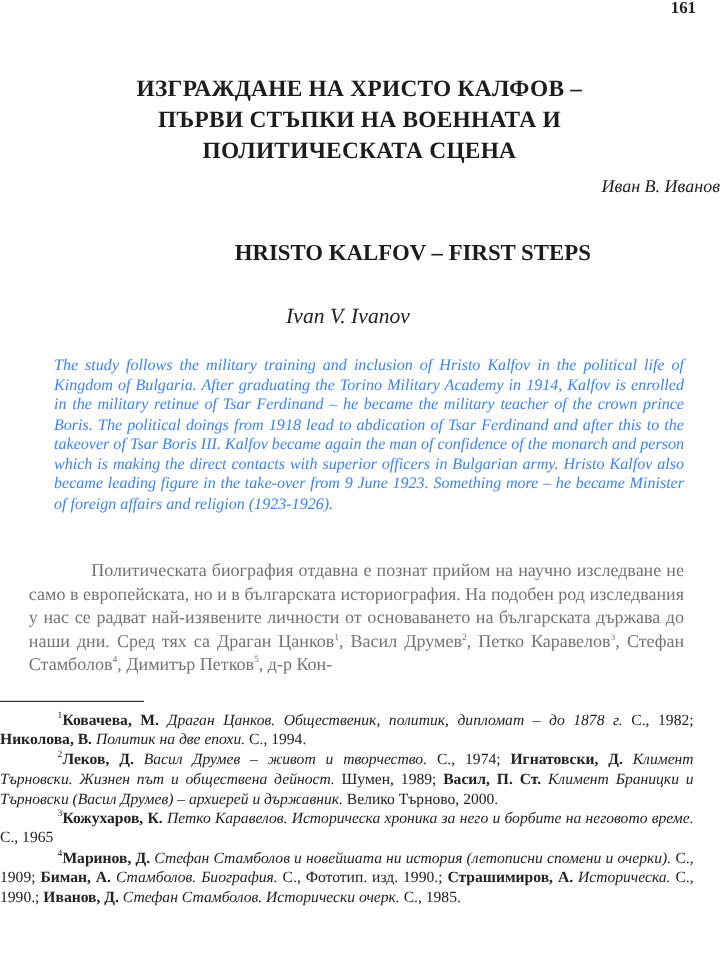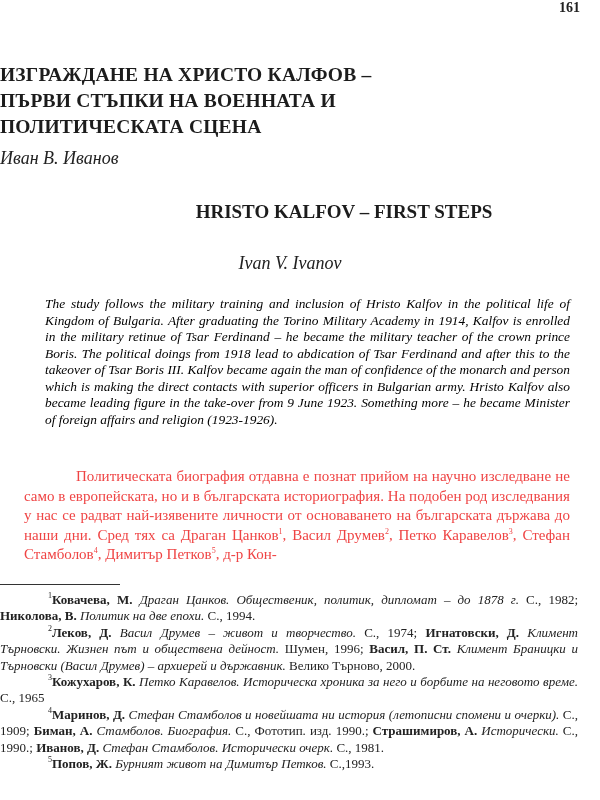--- a/index.html
+++ b/index.html
@@ -7,45 +7,45 @@
       width: 600px; height: 800px; overflow: hidden; position: relative;
       font-family: "Liberation Serif", "DejaVu Serif", serif;
       color: #1a1a1a;
     }
     .page-number {
       position: absolute; top: 0px; right: 20px;
       font-size: 14px; font-weight: bold; color: #222;
     }
     .title-bg {
       position: absolute; left: 0; width: 599px; top: 62px;
-      text-align: left; font-weight: bold; font-size: 19.5px;
+      text-align: center; font-weight: bold; font-size: 19.5px;
       line-height: 26px; letter-spacing: 0.2px; color: #1c1c1c;
     }
     .author-bg {
       position: absolute; left: 0; width: 600px; top: 148px;
-      text-align: left; font-style: italic; font-size: 18px; color: #222;
+      text-align: right; font-style: italic; font-size: 15px; color: #222;
     }
     .title-en {
       position: absolute; left: 0; width: 600px; top: 198px;
       text-align: center; font-weight: bold; font-size: 19px;
       line-height: 27px; color: #1c1c1c; margin-left: 44px;
     }
     .author-en {
       position: absolute; left: 0; width: 580px; top: 253px;
       text-align: center; font-style: italic; font-size: 18px; color: #222;
     }
     .abstract {
       position: absolute; left: 45px; width: 525px; top: 296px;
       font-style: italic; font-size: 13.4px; line-height: 16.5px;
-      text-align: justify; color: #000000;
+      text-align: justify; color: #3b82f6;
     }
     .body-text {
       position: absolute; left: 24px; width: 546px; top: 467px;
       font-size: 15px; line-height: 19.5px; text-align: justify;
-      color: #ef4444;
+      color: #737373;
     }
     .body-text .indent { display: inline-block; width: 52px; }
     sup { font-size: 8px; vertical-align: 6px; line-height: 0; }
     .fn-rule {
       position: absolute; left: 0; top: 584px; width: 120px; height: 0;
       border-top: 1px solid #333;
     }
     .footnotes {
       position: absolute; left: 0; width: 578px; top: 592px;
       font-size: 13px; line-height: 16.4px; text-align: justify; color: #222;
@@ -74,17 +74,16 @@
 <div class="author-en">Ivan V. Ivanov</div>
 
 <div class="abstract">The study follows the military training and inclusion of Hristo Kalfov in the political life of Kingdom of Bulgaria. After graduating the Torino Military Academy in 1914, Kalfov is enrolled in the military retinue of Tsar Ferdinand – he became the military teacher of the crown prince Boris. The political doings from 1918 lead to abdication of Tsar Ferdinand and after this to the takeover of Tsar Boris III. Kalfov became again the man of confidence of the monarch and person which is making the direct contacts with superior officers in Bulgarian army. Hristo Kalfov also became leading figure in the take-over from 9 June 1923. Something more – he became Minister of foreign affairs and religion (1923-1926).</div>
 
 <div class="body-text"><span class="indent"></span><span>Политическата биография отдавна е познат прийом на научно изследване не само в европейската, но и в българската историография. На подобен род изследвания у нас се радват най-изявените личности от основаването на българската държава до наши дни. Сред тях са Драган Цанков</span><sup>1</sup><span>, Васил Друмев</span><sup>2</sup><span>, Петко Каравелов</span><sup>3</sup><span>, Стефан Стамболов</span><sup>4</sup><span>, Димитър Петков</span><sup>5</sup><span>, д-р Кон-</span></div>
 
 <div class="fn-rule"></div>
 
 <div class="footnotes">
   <p class="fn"><sup>1</sup><b>Ковачева, М.</b><i> Драган Цанков. Общественик, политик, дипломат – до 1878 г.</i><span> С., 1982; </span><b>Николова, В.</b><i> Политик на две епохи.</i><span> С., 1994.</span></p>
-  <p class="fn"><sup>2</sup><b>Леков, Д.</b><i> Васил Друмев – живот и творчество.</i><span> С., 1974; </span><b>Игнатовски, Д.</b><i> Климент Търновски. Жизнен път и обществена дейност.</i><span> Шумен, 1996; </span><b>Васил, П. Ст.</b><i> Климент Браницки и Търновски (Васил Друмев) – архиерей и държавник.</i><span> Велико Търново, 2000.</span></p>
+  <p class="fn"><sup>2</sup><b>Леков, Д.</b><i> Васил Друмев – живот и творчество.</i><span> С., 1974; </span><b>Игнатовски, Д.</b><i> Климент Търновски. Жизнен път и обществена дейност.</i><span> Шумен, 1989; </span><b>Васил, П. Ст.</b><i> Климент Браницки и Търновски (Васил Друмев) – архиерей и държавник.</i><span> Велико Търново, 2000.</span></p>
   <p class="fn"><sup>3</sup><b>Кожухаров, К.</b><i> Петко Каравелов. Историческа хроника за него и борбите на неговото време.</i><span> С., 1965</span></p>
-  <p class="fn"><sup>4</sup><b>Маринов, Д.</b><i> Стефан Стамболов и новейшата ни история (летописни спомени и очерки).</i><span> С., 1909; </span><b>Биман, А.</b><i> Стамболов. Биография.</i><span> С., Фототип. изд. 1990.; </span><b>Страшимиров, А.</b><i> Исторически.</i><span> С., 1990.; </span><b>Иванов, Д.</b><i> Стефан Стамболов. Исторически очерк.</i><span> С., 1981.</span></p>
-  <p class="fn"><sup>5</sup><b>Попов, Ж.</b><i> Бурният живот на Димитър Петков.</i><span> С.,1993.</span></p>
+  <p class="fn"><sup>4</sup><b>Маринов, Д.</b><i> Стефан Стамболов и новейшата ни история (летописни спомени и очерки).</i><span> С., 1909; </span><b>Биман, А.</b><i> Стамболов. Биография.</i><span> С., Фототип. изд. 1990.; </span><b>Страшимиров, А.</b><i> Историческа.</i><span> С., 1990.; </span><b>Иванов, Д.</b><i> Стефан Стамболов. Исторически очерк.</i><span> С., 1985.</span></p>
 </div>
 
 </body></html>

